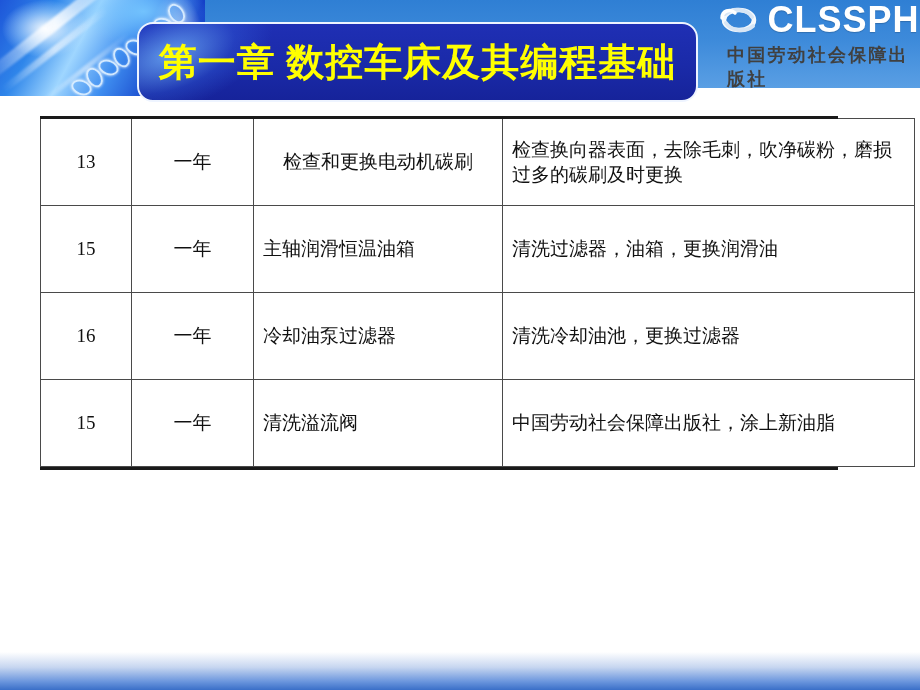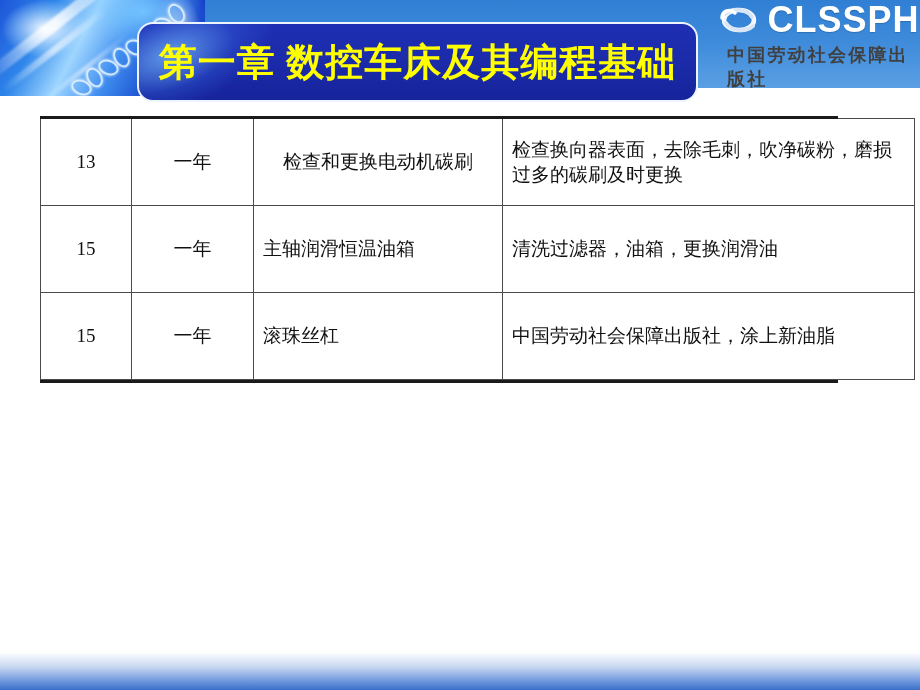--- a/index.html
+++ b/index.html
@@ -231,22 +231,28 @@
         <td class="c-item ctr">检查和更换电动机碳刷</td>
         <td class="c-act">检查换向器表面，去除毛刺，吹净碳粉，磨损过多的碳刷及时更换</td>
       </tr>
       <tr>
         <td class="c-no">15</td>
         <td class="c-freq">一年</td>
         <td class="c-item">主轴润滑恒温油箱</td>
         <td class="c-act">清洗过滤器，油箱，更换润滑油</td>
       </tr>
       <tr>
+        <td class="c-no">16</td>
+        <td class="c-freq">一年</td>
+        <td class="c-item">冷却油泵过滤器</td>
+        <td class="c-act">清洗冷却油池，更换过滤器</td>
+      </tr>
+      <tr>
         <td class="c-no">15</td>
         <td class="c-freq">一年</td>
-        <td class="c-item">滚珠丝杠</td>
+        <td class="c-item">清洗溢流阀</td>
         <td class="c-act">中国劳动社会保障出版社，涂上新油脂</td>
       </tr>
     </tbody>
   </table>
 </div>
 
 <div class="footer"></div>
 
 </body></html>

